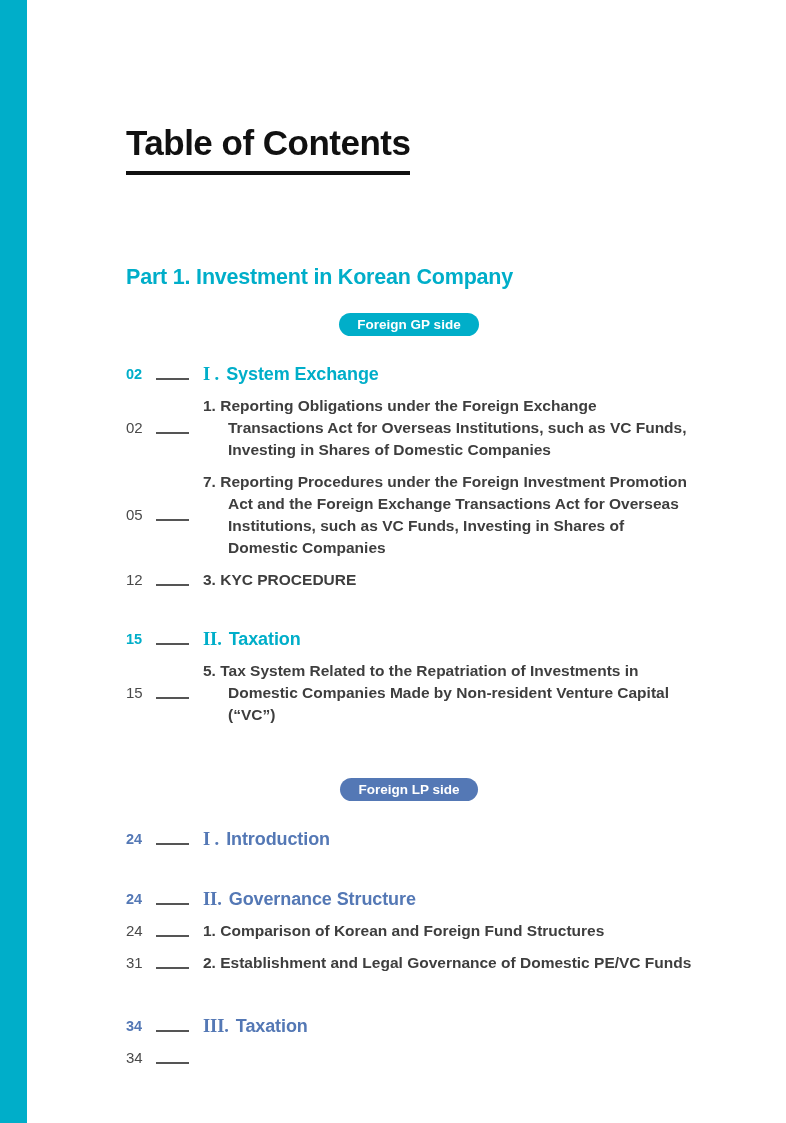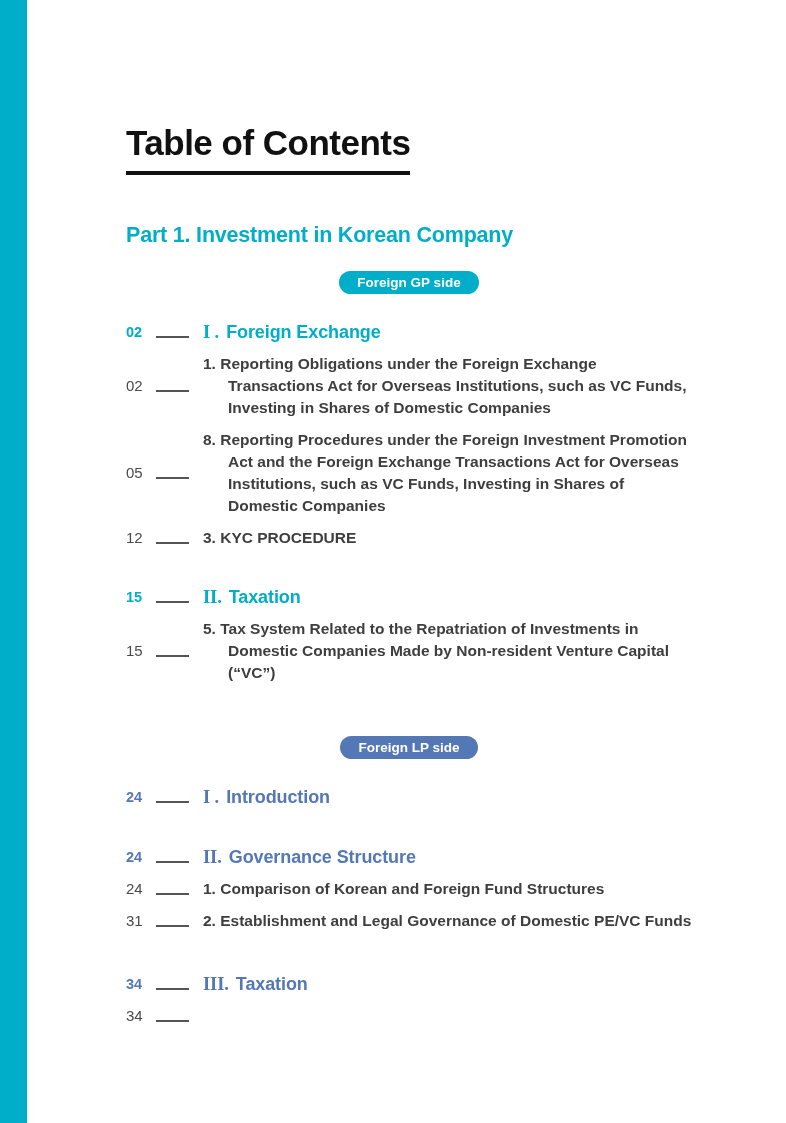--- a/index.html
+++ b/index.html
@@ -33,21 +33,21 @@
     margin: 124px 0 0 0;
     font-size: 35px;
     font-weight: bold;
     letter-spacing: -0.5px;
     color: var(--ink);
     padding-bottom: 8px;
     border-bottom: 4px solid var(--ink);
     line-height: 1.1;
   }
   .part { margin: 0; }
-  .part-1 { margin-top: 48px; }
+  .part-1 { margin-top: 90px; }
   .part-2 { margin-top: 52px; }
   .part-title {
     margin: 0;
     font-size: 21.5px;
     font-weight: bold;
     letter-spacing: -0.2px;
     line-height: 24px;
   }
   .part-1 .part-title, .part-1 .section-head { color: var(--cyan); }
   .part-2 .part-title, .part-2 .section-head { color: var(--blue); }
@@ -140,33 +140,33 @@
     <h2 class="part-title">Part 1. Investment in Korean Company</h2>
 
     <div class="badge-row">
       <span class="badge">Foreign GP side</span>
       <span class="badge-rule"></span>
     </div>
 
     <div class="row section-row">
       <span class="pagenum">02</span>
       <span class="dash"></span>
-      <span class="section-head"><span class="numeral">I .</span><span>Foreign Exchange</span></span>
+      <span class="section-head"><span class="numeral">I .</span><span>System Exchange</span></span>
     </div>
 
     <div class="row item-row">
       <span class="pagenum">02</span>
       <span class="dash"></span>
       <span class="item-text">1. Reporting Obligations under the Foreign Exchange Transactions Act for Overseas Institutions, such as VC Funds, Investing in Shares of Domestic Companies</span>
     </div>
 
     <div class="row item-row">
       <span class="pagenum">05</span>
       <span class="dash"></span>
-      <span class="item-text">8. Reporting Procedures under the Foreign Investment Promotion Act and the Foreign Exchange Transactions Act for Overseas Institutions, such as VC Funds, Investing in Shares of Domestic Companies</span>
+      <span class="item-text">7. Reporting Procedures under the Foreign Investment Promotion Act and the Foreign Exchange Transactions Act for Overseas Institutions, such as VC Funds, Investing in Shares of Domestic Companies</span>
     </div>
 
     <div class="row item-row">
       <span class="pagenum">12</span>
       <span class="dash"></span>
       <span class="item-text">3. KYC PROCEDURE</span>
     </div>
 
     <div class="row section-row gap-big">
       <span class="pagenum">15</span>

